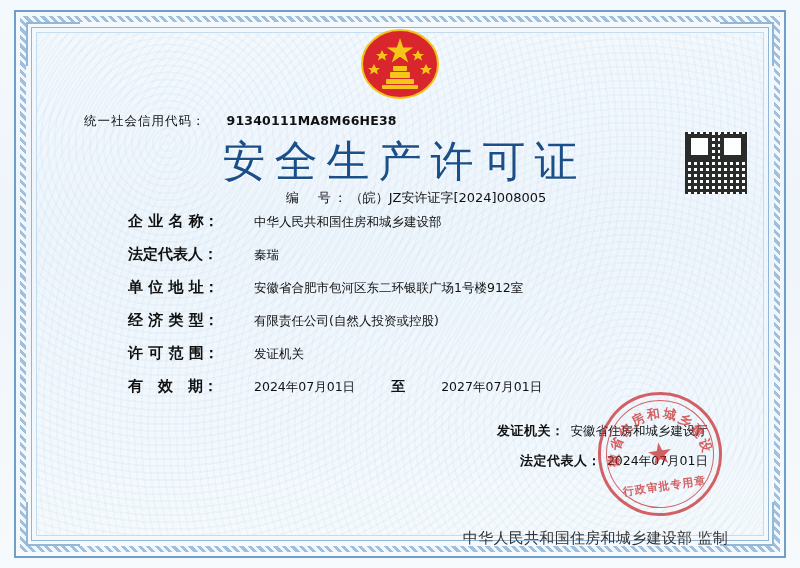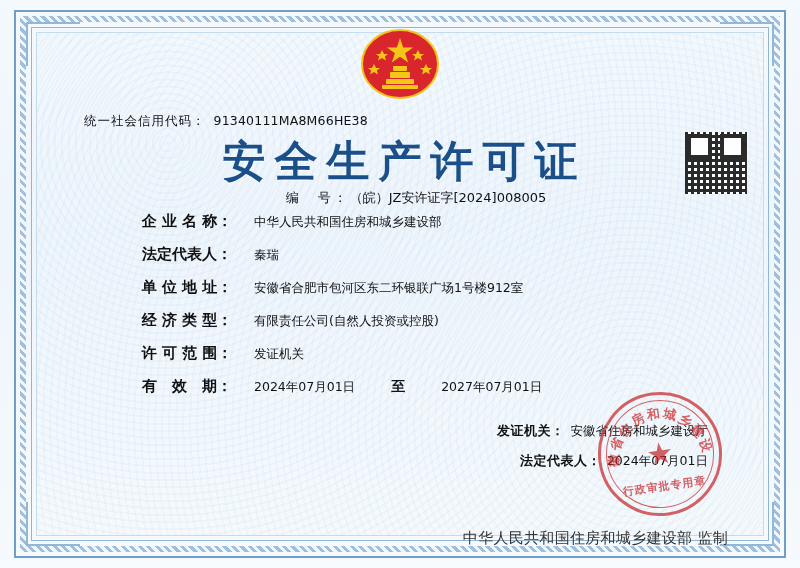--- a/index.html
+++ b/index.html
@@ -105,31 +105,31 @@
   .credit-code {
     position: absolute;
     left: 84px;
     top: 113px;
     font-size: 12.5px;
     color: #111;
     letter-spacing: 0.2px;
     white-space: nowrap;
   }
   .credit-code .label { letter-spacing: 1px; text-align: right; }
-  .credit-code .value { margin-left: 8px; }
+  .credit-code .value { margin-left: 21px; font-weight: bold; }
 
   
   .title {
     position: absolute;
     left: 0; right: 0;
     top: 133px;
     text-align: center;
     font-family: "DejaVu Serif", "Liberation Serif", serif;
     font-size: 43px;
-    font-weight: bold;
+    font-weight: normal;
     color: #1b4f8a;
     letter-spacing: 9px;
     text-indent: 9px;
     text-shadow: 0 1px 0 rgba(255,255,255,0.8);
   }
 
   
   .serial {
     position: absolute;
     left: 0; right: 0;
@@ -178,21 +178,21 @@
     align-items: baseline;
     height: 33px;
   }
   .field-label {
     width: 118px;
     flex: none;
     font-size: 15px;
     font-weight: bold;
     color: #111;
     display: flex;
-    justify-content: center;
+    justify-content: flex-start;
   }
   .field-label .colon { font-weight: bold; }
   .field-label .chars { display: inline-block; }
   .field-value {
     font-size: 12.5px;
     color: #111;
     padding-left: 8px;
     white-space: nowrap;
   }
   .field-value.date-to {

